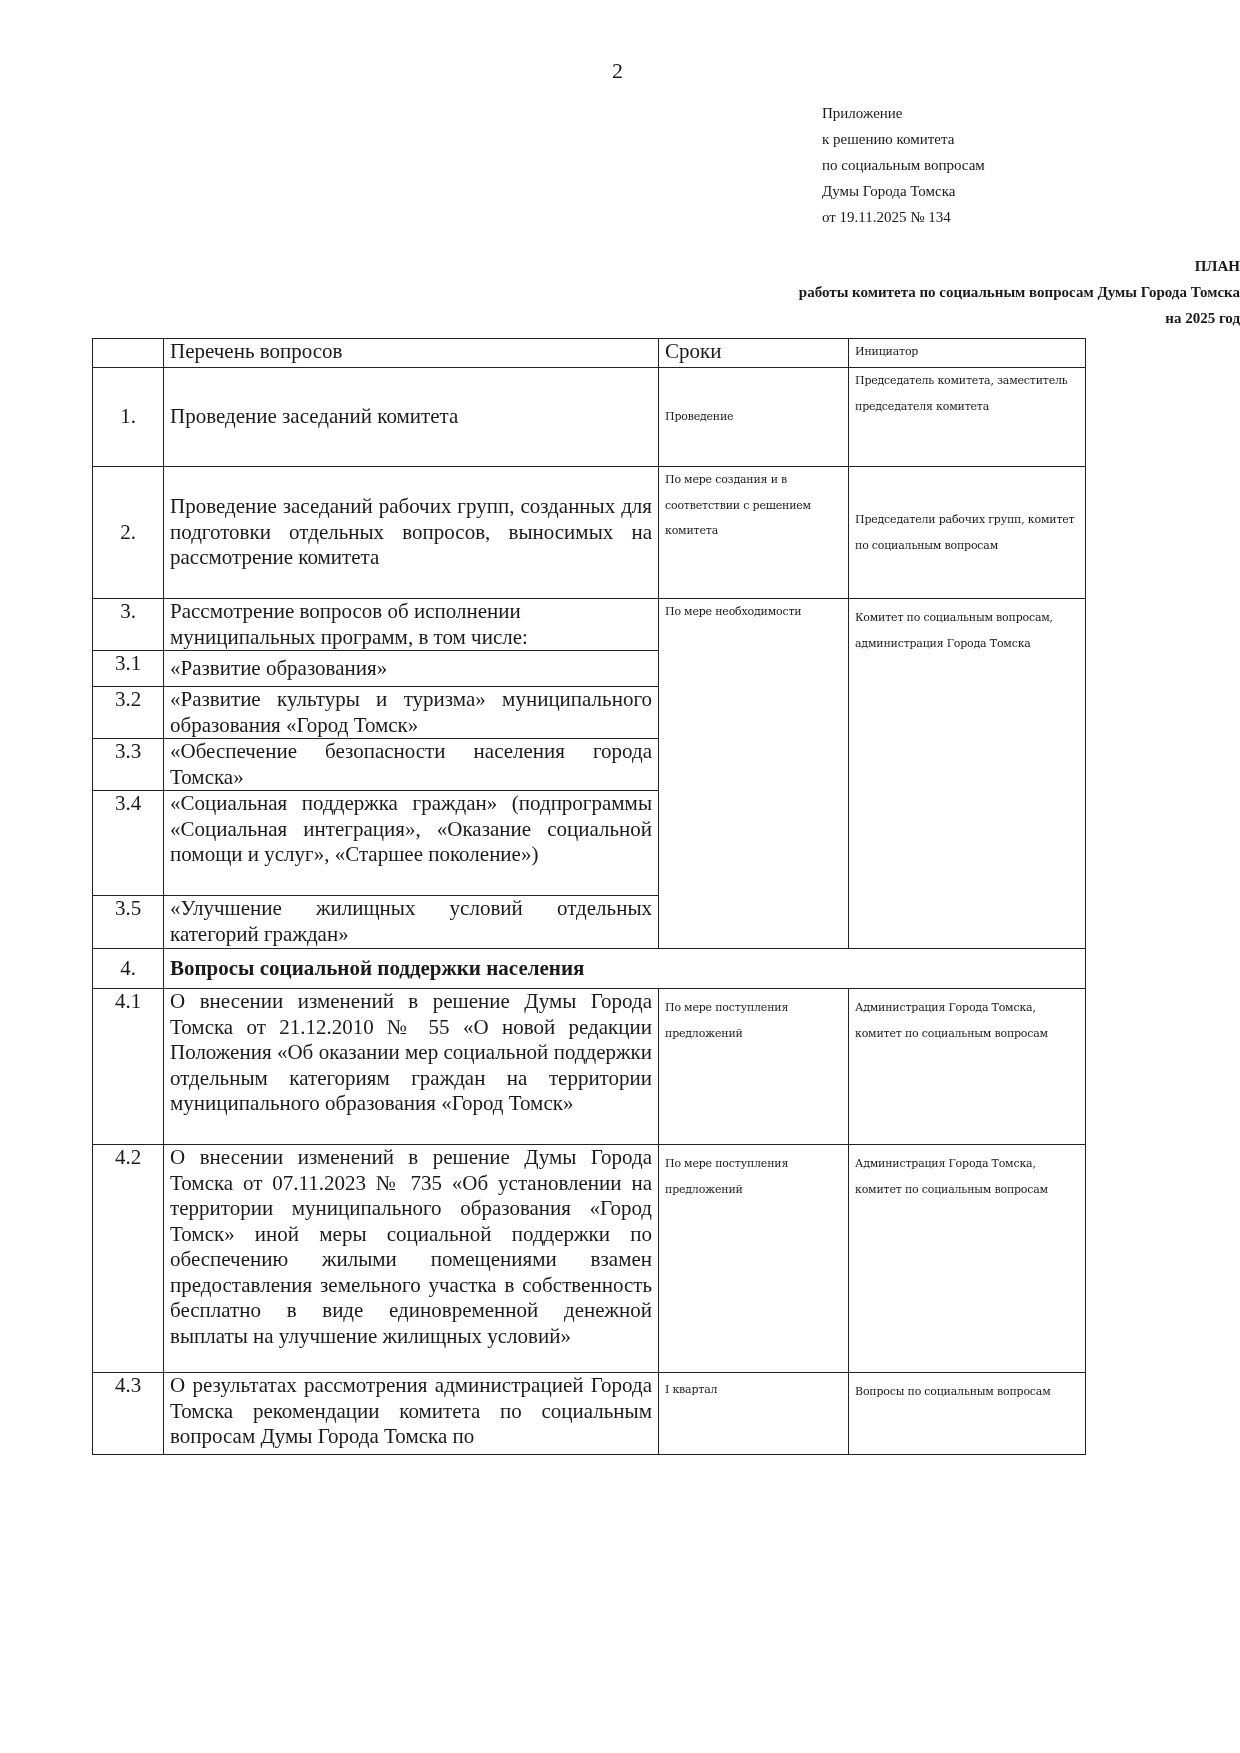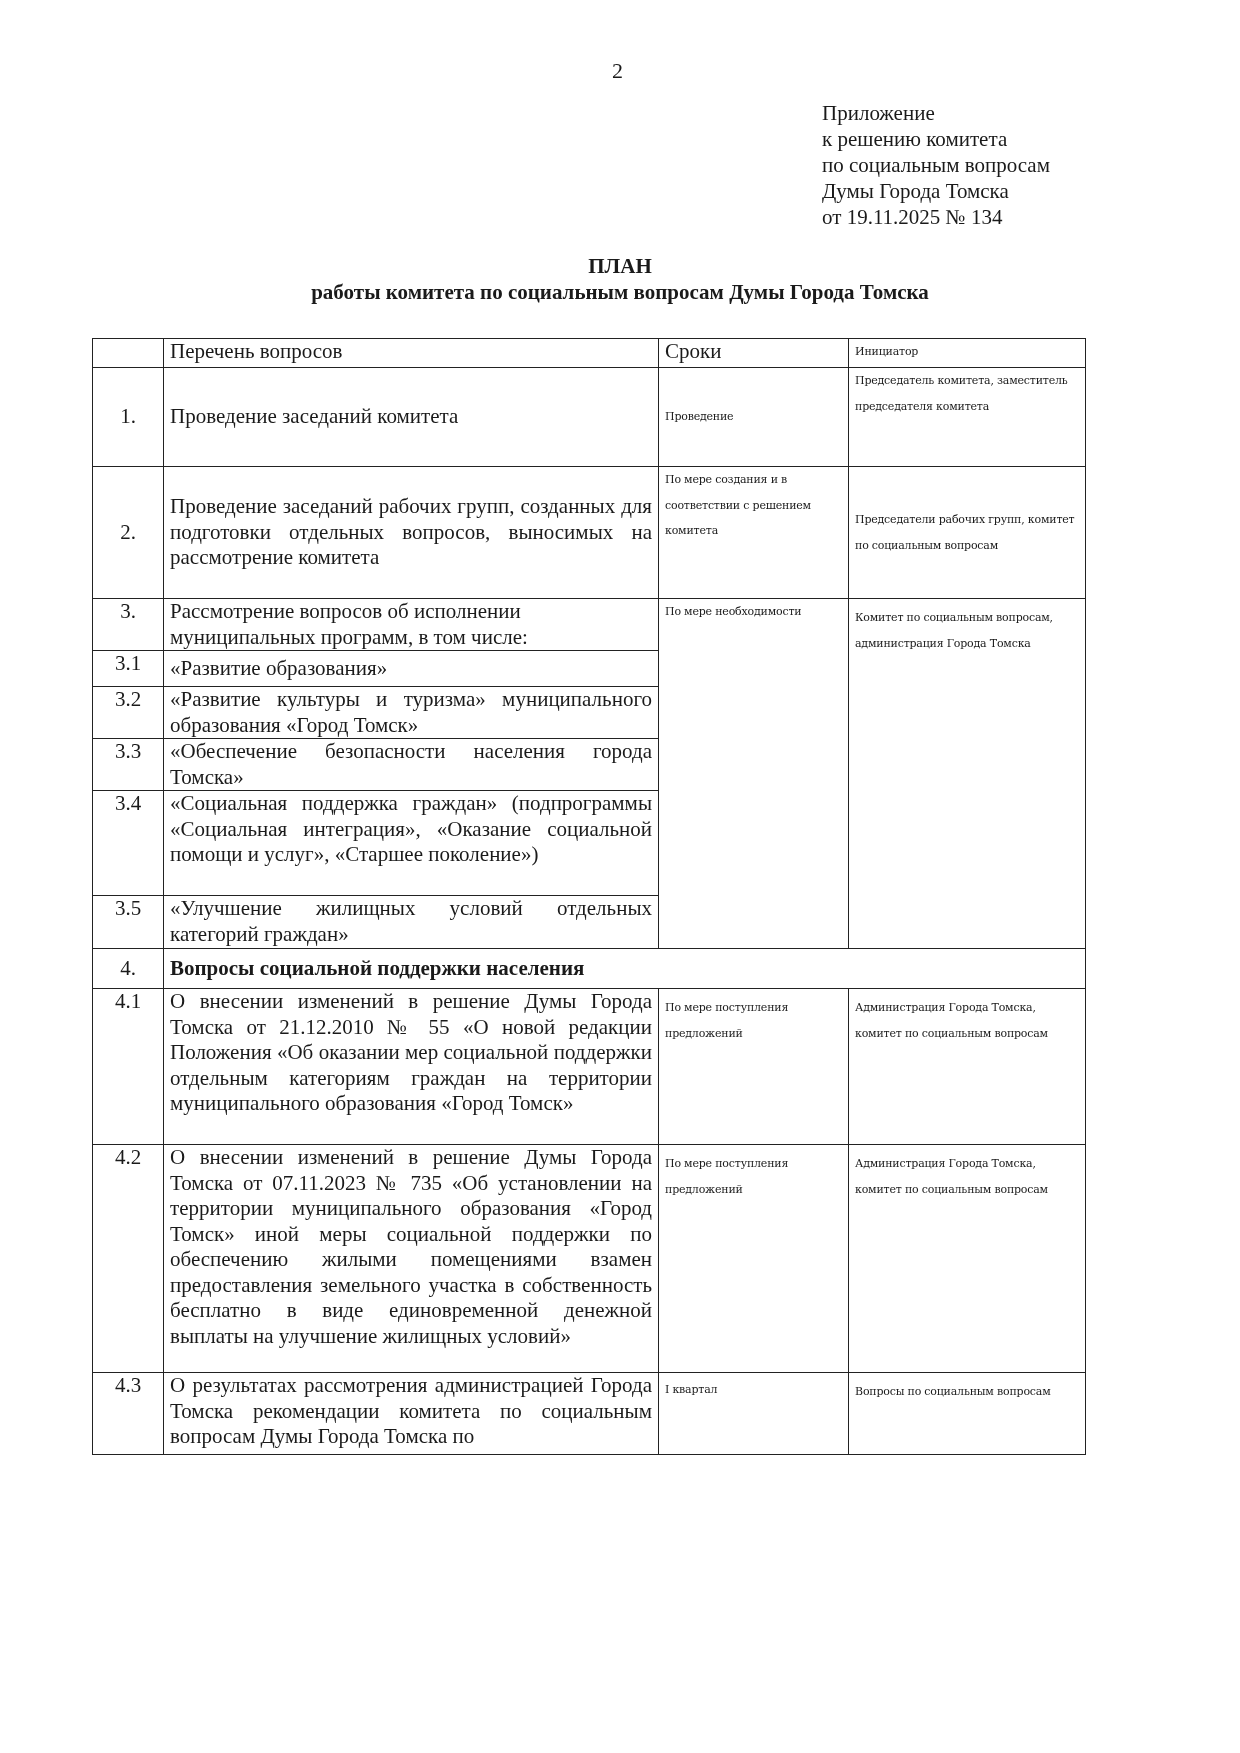--- a/index.html
+++ b/index.html
@@ -1,22 +1,22 @@
 <!DOCTYPE html>
 <html><head>
 <meta charset="utf-8">
 <style>
   html, body { margin: 0; padding: 0; background: #ffffff; }
   body { width: 1240px; height: 1753px; position: relative; overflow: hidden;
          font-family: "Liberation Serif", serif; color: #1a1a1a; }
   .page-num { position: absolute; left: 612px; top: 58px; font-size: 22px; }
-  .appendix { position: absolute; left: 822px; top: 100px; font-size: 21px; line-height: 26px; }
+  .appendix { position: absolute; left: 822px; top: 100px; font-size: 15px; line-height: 26px; }
   .appendix div { white-space: nowrap; }
-  .title-block { position: absolute; left: 0; width: 1240px; top: 253px; text-align: center;
-                 font-weight: bold; font-size: 21px; line-height: 26px; }
+  .title-block { position: absolute; left: 0; width: 1240px; top: 253px; text-align: right;
+                 font-weight: bold; font-size: 15px; line-height: 26px; }
   table.plan { position: absolute; left: 92px; top: 338px; width: 993px;
                border-collapse: collapse; table-layout: fixed; font-size: 21px; }
   table.plan td, table.plan th { border: 1.5px solid #222; padding: 0 6px; vertical-align: top;
                line-height: 25.5px; font-weight: normal; }
   col.c-num { width: 71px; } col.c-text { width: 495px; } col.c-date { width: 190px; } col.c-init { width: 237px; }
   .num { text-align: center; }
   .just { text-align: justify; text-align-last: left; margin-left: 35px; }
   .center { text-align: left; }
   .mid { vertical-align: middle !important; }
   .wide { font-family: "DejaVu Serif", "Liberation Serif", serif; font-size: 11px; letter-spacing: -0.2px; }
@@ -32,20 +32,21 @@
   <div>Приложение</div>
   <div>к решению комитета</div>
   <div>по социальным вопросам</div>
   <div>Думы Города Томска</div>
   <div>от 19.11.2025 № 134</div>
 </div>
 
 <div class="title-block">
   <div>ПЛАН</div>
   <div>работы комитета по социальным вопросам Думы Города Томска</div>
+  <div>на 2025 год</div>
 </div>
 
 <table class="plan">
   <colgroup>
       <col class="c-num">
       <col class="c-text">
       <col class="c-date">
       <col class="c-init">
     </colgroup>
   <tbody>

